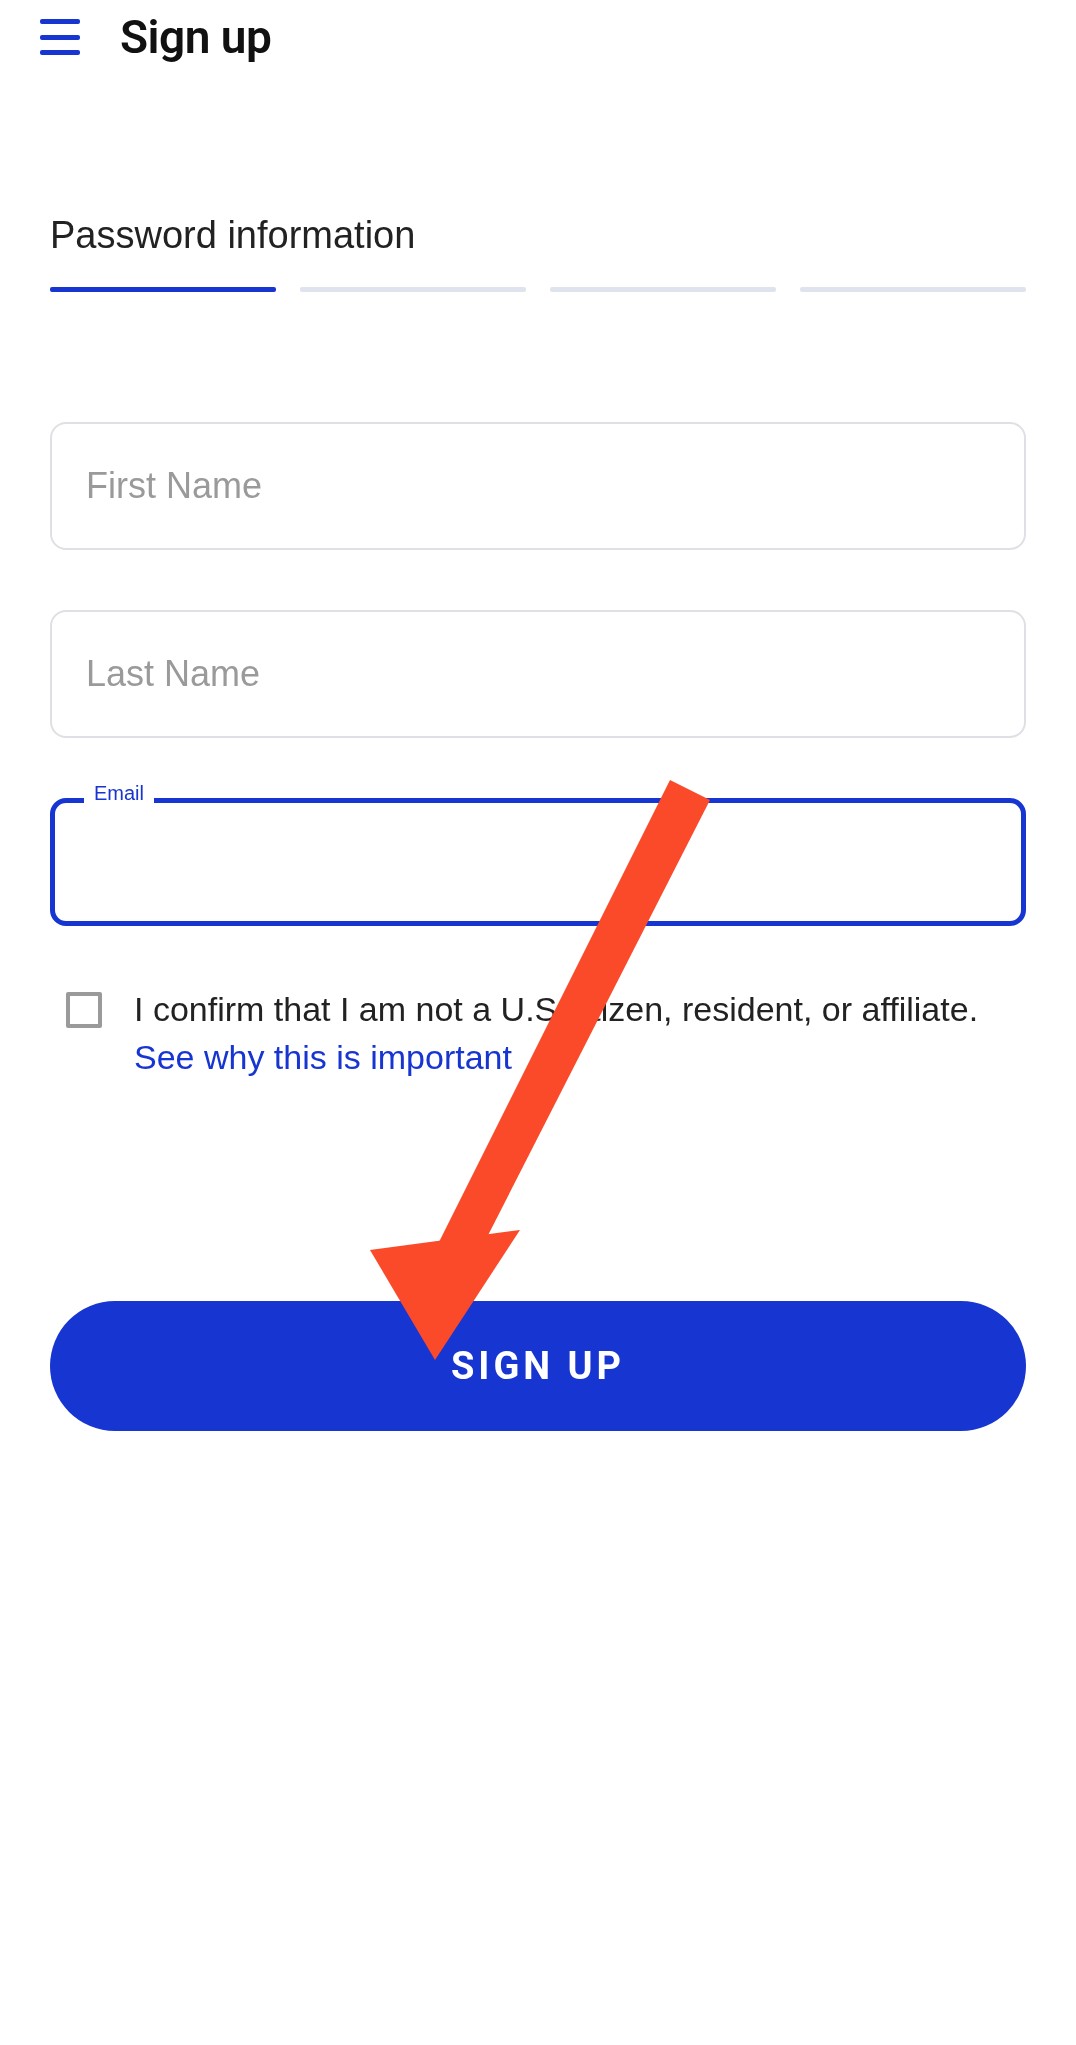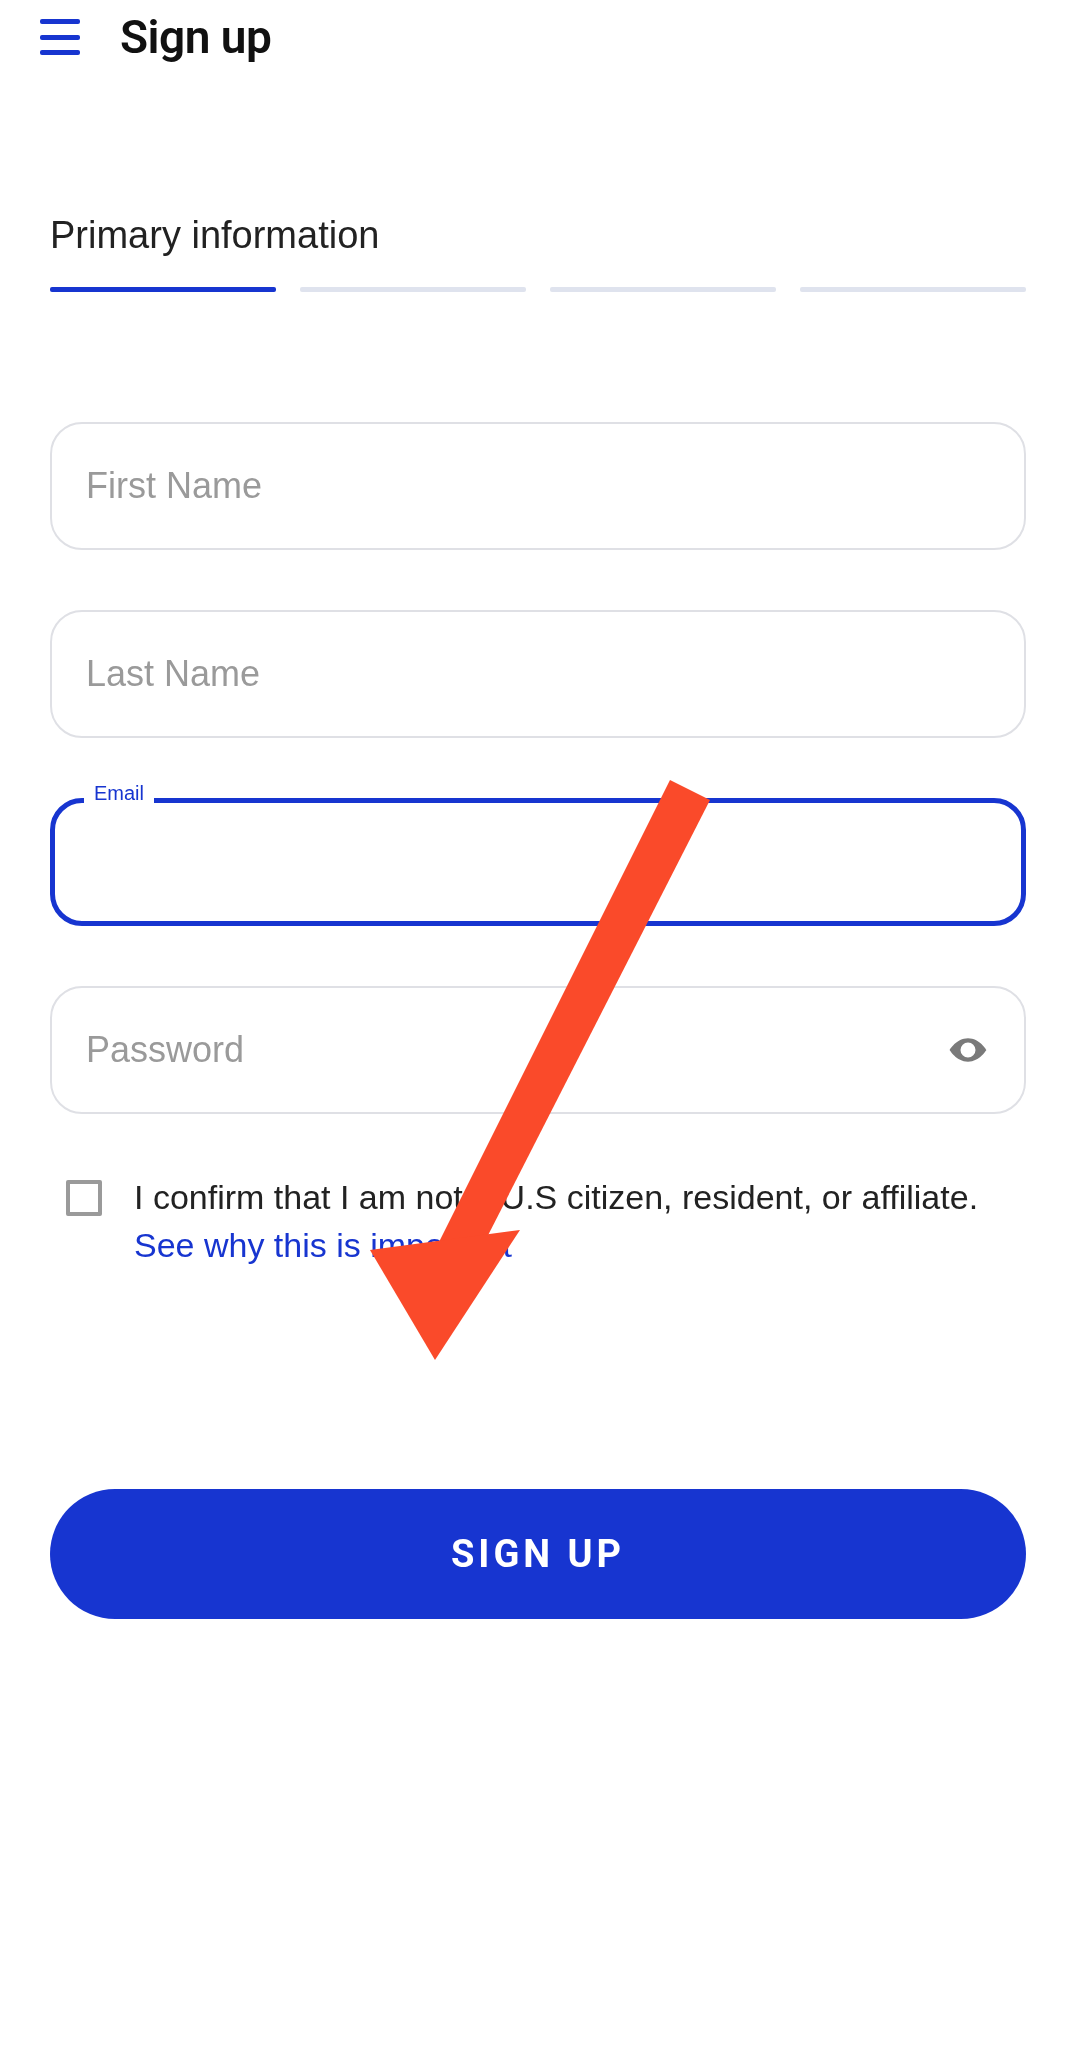--- a/index.html
+++ b/index.html
@@ -64,21 +64,21 @@
     padding: 0 50px;
   }
   .field {
     position: relative;
     margin-bottom: 60px;
   }
   .input {
     width: 100%;
     height: 128px;
     border: 2px solid #dfe0e5;
-    border-radius: 32px;
+    border-radius: 16px;
     padding: 0 34px;
     font-size: 36px;
     font-family: inherit;
     color: #333;
     background: #fff;
     outline: none;
   }
   .input::placeholder {
     color: #9a9a9a;
   }
@@ -160,21 +160,21 @@
 <div class="header">
   <div class="menu-icon">
     <div></div>
       <div></div>
       <div></div>
   </div>
   <div class="page-title">Sign up</div>
 </div>
 
 <div class="section">
-  <div class="section-title">Primary information</div>
+  <div class="section-title">Password information</div>
   <div class="progress">
     <div class="progress-segment active"></div>
     <div class="progress-segment"></div>
     <div class="progress-segment"></div>
     <div class="progress-segment"></div>
   </div>
 </div>
 
 <div class="form">
   <div class="field">
@@ -183,29 +183,20 @@
 
   <div class="field">
     <input class="input" type="text" placeholder="Last Name" style="">
   </div>
 
   <div class="field focused">
     <span class="floating-label">Email</span>
     <input class="input" type="text" style="">
   </div>
 
-  <div class="field password-field">
-    <input class="input" type="password" placeholder="Password" style="">
-    <span class="eye-icon">
-      <svg viewBox="0 0 24 24" width="40" height="40" fill="#7a7a7a">
-        <path d="M12 5c-7 0-11 7-11 7s4 7 11 7 11-7 11-7-4-7-11-7zm0 11.5a4.5 4.5 0 1 1 0-9 4.5 4.5 0 0 1 0 9z"></path>
-        <circle cx="12" cy="12" r="2.2" fill="#ffffff"></circle>
-      </svg>
-    </span>
-  </div>
 
   <div class="checkbox-row">
     <div class="checkbox"></div>
     <div class="checkbox-text">
       <span>I confirm that I am not a U.S citizen, resident, or affiliate. </span><span class="link-text">See why this is important</span>
     </div>
   </div>
 </div>
 
 <button class="signup-button">SIGN UP</button>

